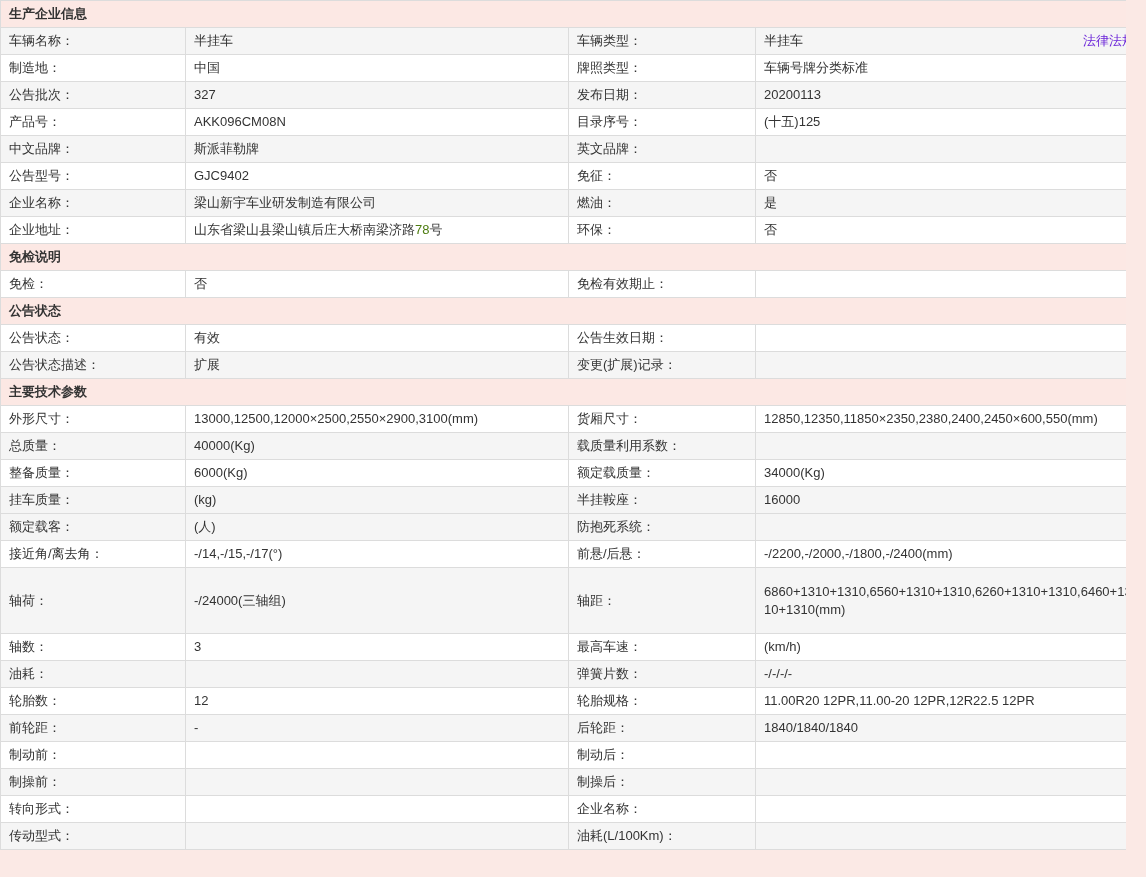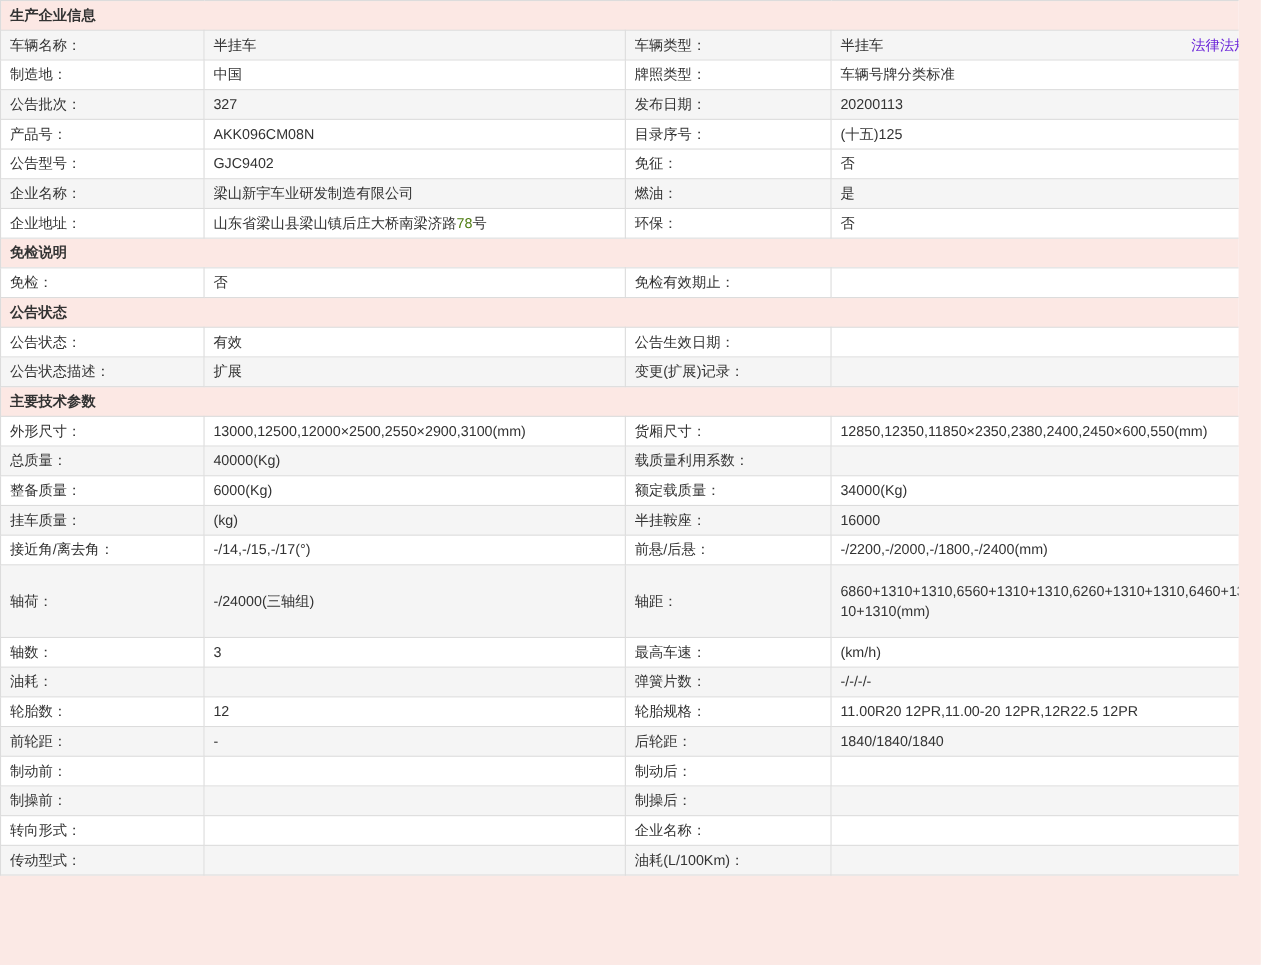--- a/index.html
+++ b/index.html
@@ -82,20 +82,26 @@
           <td class="value-cell"><span>327</span></td>
           <td class="label-cell">发布日期：</td>
           <td class="value-cell"><span>20200113</span></td>
         </tr>
         <tr>
           <td class="label-cell">产品号：</td>
           <td class="value-cell"><span>AKK096CM08N</span></td>
           <td class="label-cell">目录序号：</td>
           <td class="value-cell"><span>(十五)125</span></td>
         </tr>
+        <tr class="alt">
+          <td class="label-cell">中文品牌：</td>
+          <td class="value-cell"><span>斯派菲勒牌</span></td>
+          <td class="label-cell">英文品牌：</td>
+          <td class="value-cell"><span></span></td>
+        </tr>
         <tr>
           <td class="label-cell">公告型号：</td>
           <td class="value-cell"><span>GJC9402</span></td>
           <td class="label-cell">免征：</td>
           <td class="value-cell"><span>否</span></td>
         </tr>
         <tr class="alt">
           <td class="label-cell">企业名称：</td>
           <td class="value-cell"><span>梁山新宇车业研发制造有限公司</span></td>
           <td class="label-cell">燃油：</td>
@@ -150,20 +156,26 @@
           <td class="label-cell">整备质量：</td>
           <td class="value-cell"><span>6000(Kg)</span></td>
           <td class="label-cell">额定载质量：</td>
           <td class="value-cell"><span>34000(Kg)</span></td>
         </tr>
         <tr class="alt">
           <td class="label-cell">挂车质量：</td>
           <td class="value-cell"><span>(kg)</span></td>
           <td class="label-cell">半挂鞍座：</td>
           <td class="value-cell"><span>16000</span></td>
+        </tr>
+        <tr class="alt">
+          <td class="label-cell">额定载客：</td>
+          <td class="value-cell"><span>(人)</span></td>
+          <td class="label-cell">防抱死系统：</td>
+          <td class="value-cell"><span></span></td>
         </tr>
         <tr>
           <td class="label-cell">接近角/离去角：</td>
           <td class="value-cell"><span>-/14,-/15,-/17(°)</span></td>
           <td class="label-cell">前悬/后悬：</td>
           <td class="value-cell"><span>-/2200,-/2000,-/1800,-/2400(mm)</span></td>
         </tr>
         <tr class="alt tall">
           <td class="label-cell">轴荷：</td>
           <td class="value-cell"><span>-/24000(三轴组)</span></td>

